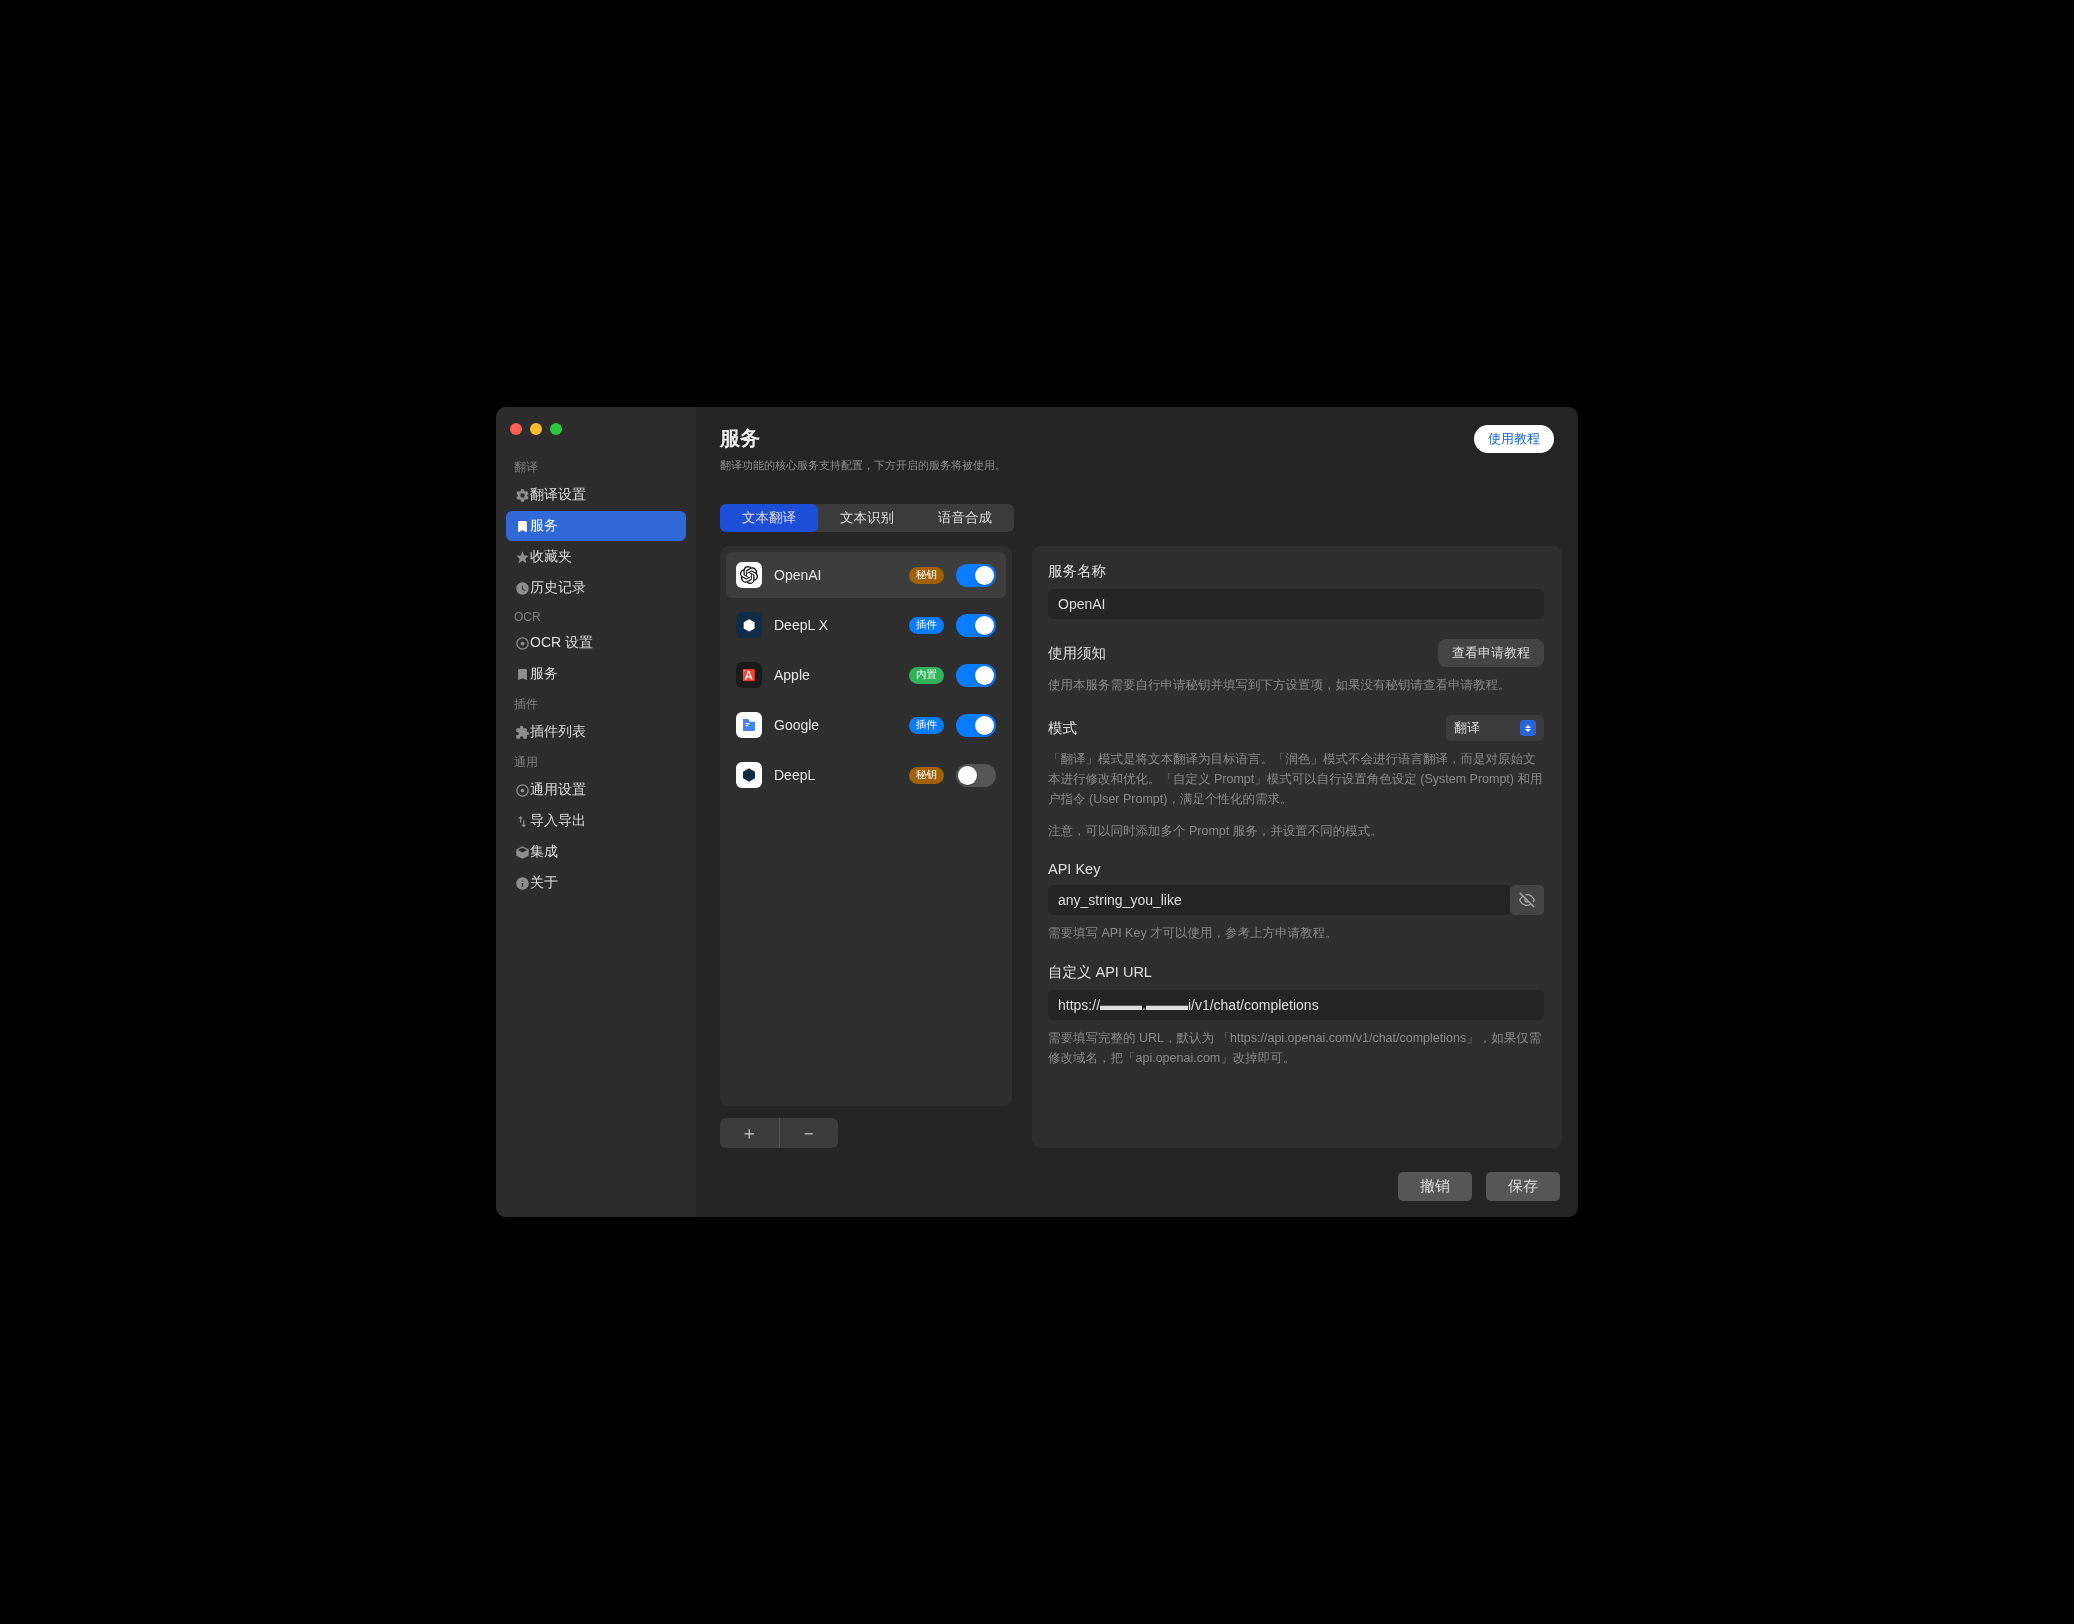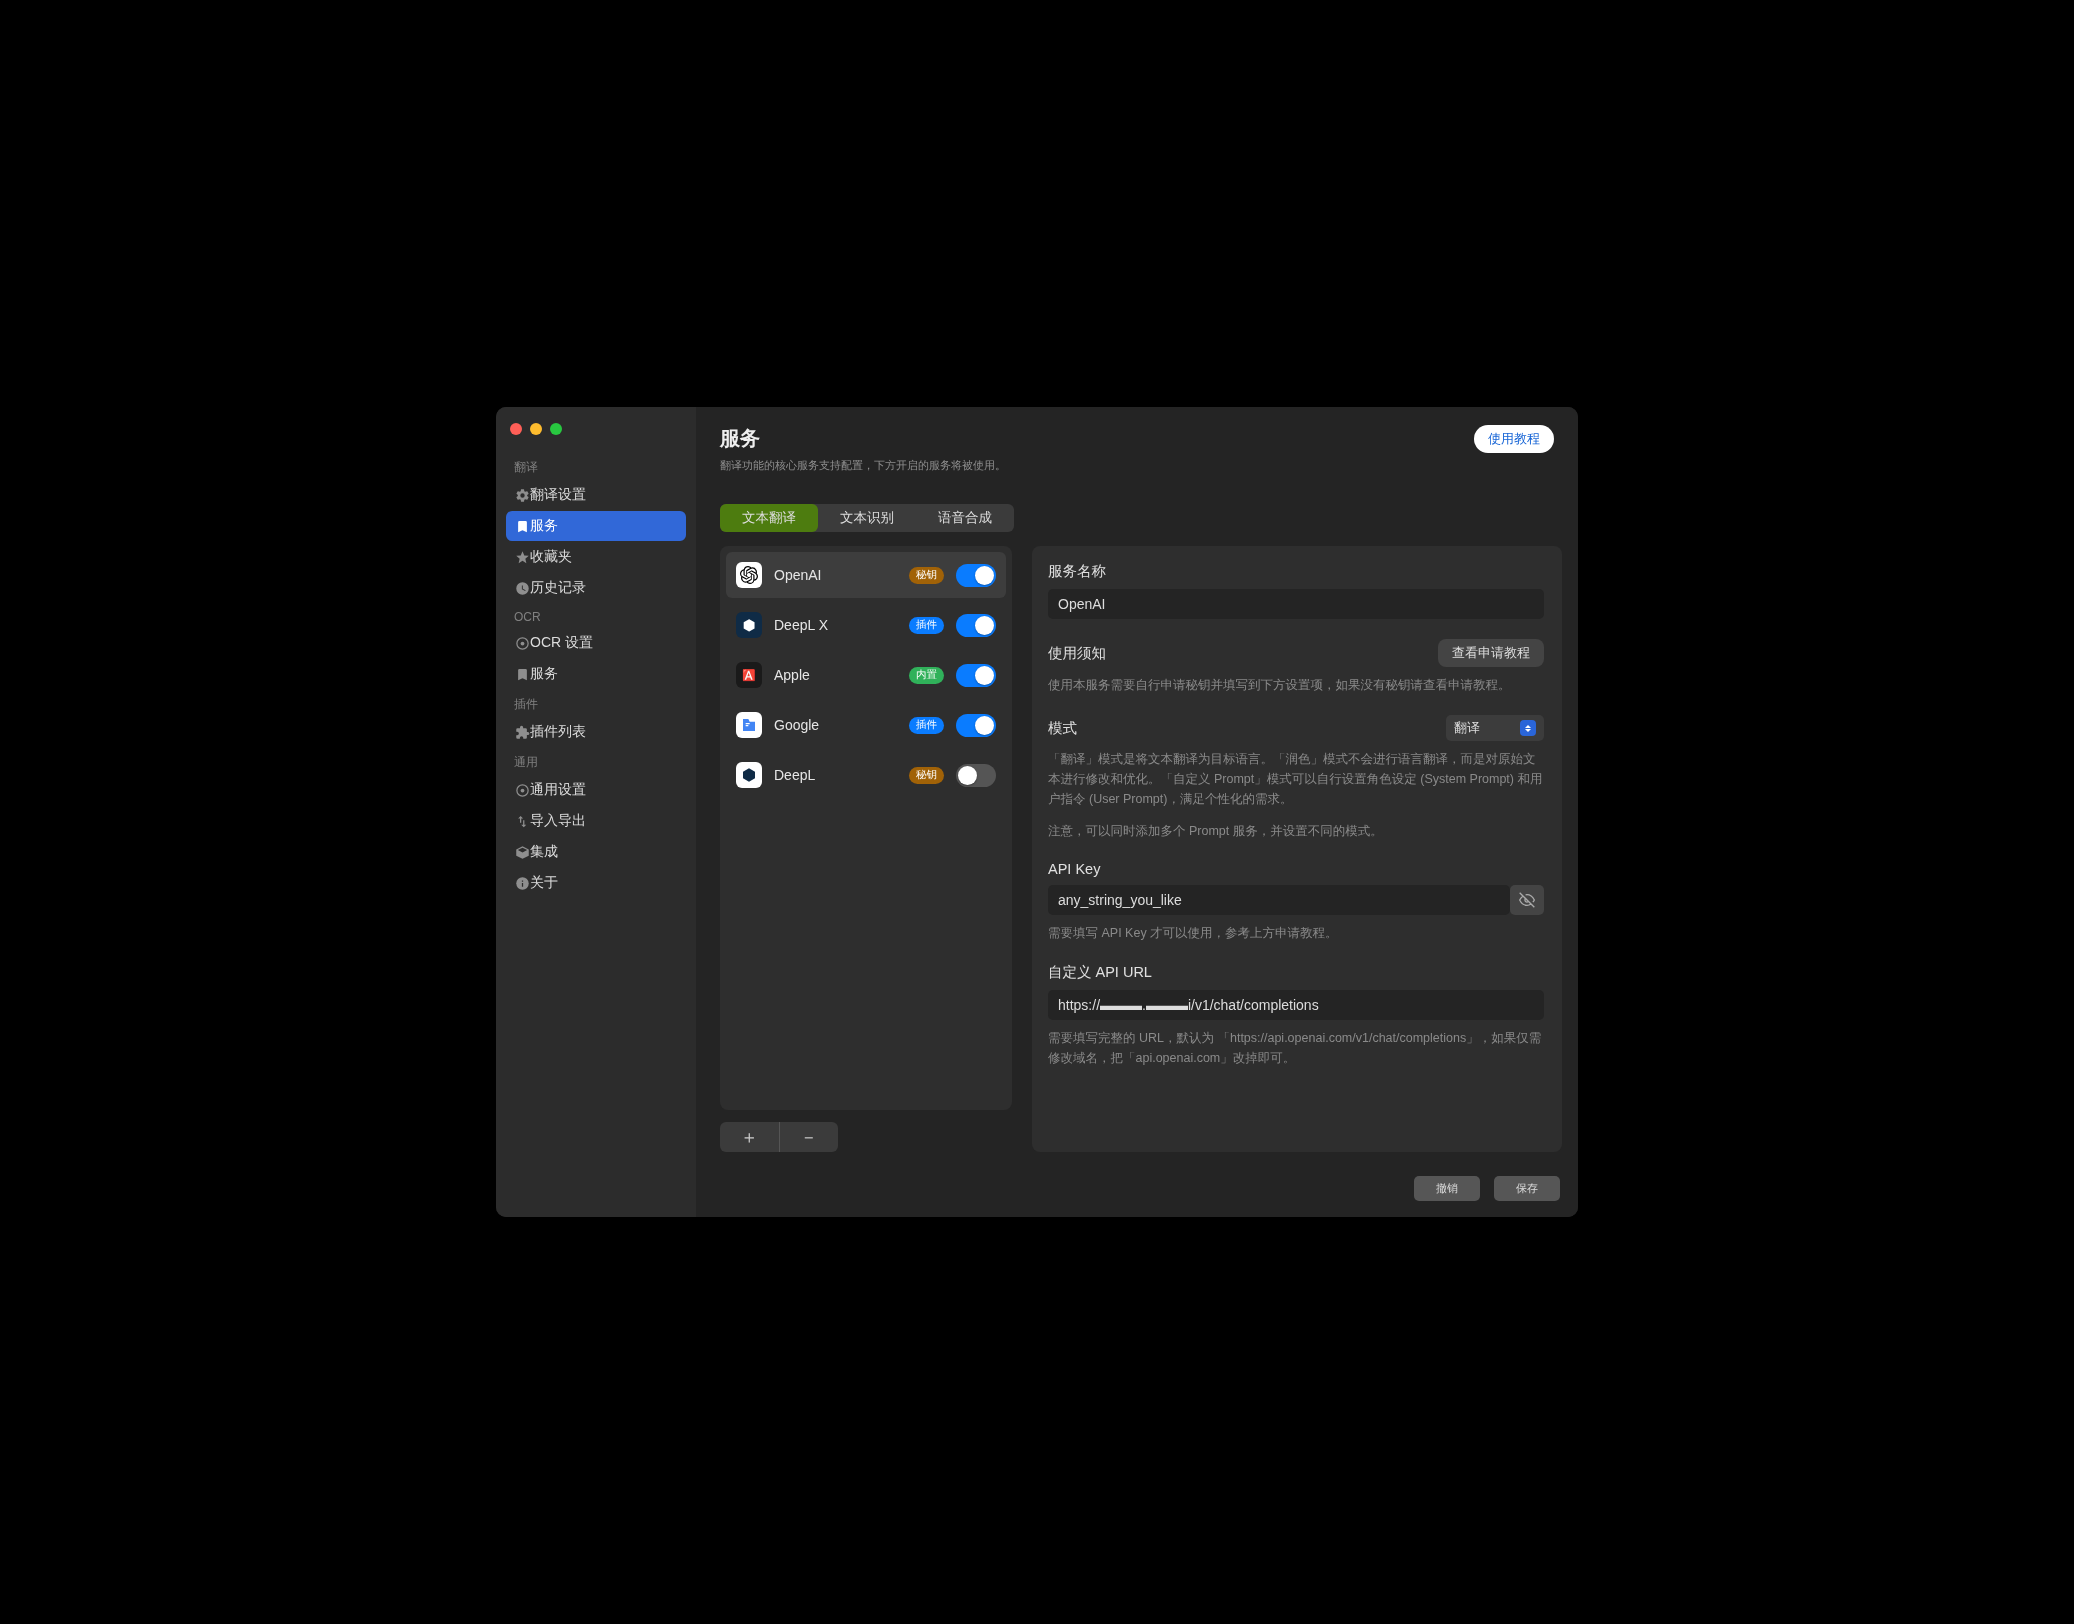--- a/index.html
+++ b/index.html
@@ -65,21 +65,21 @@
 .tabs {
   display: flex; gap: 0;
   background: #3b3b3b; border-radius: 6px;
   width: fit-content; margin: 16px 0 14px 24px;
   padding: 0;
 }
 .tab {
   padding: 5px 22px; font-size: 13.5px; color: #ddd;
   border-radius: 6px; cursor: default;
 }
-.tab.active { background: #4d7c0f; }
+.tab.active { background: #1d4ed8; }
 .body {
   flex: 1; display: flex; gap: 20px; padding: 0 16px 14px 24px;
   min-height: 0;
 }
 .services {
   width: 292px; flex-shrink: 0; display: flex; flex-direction: column;
 }
 .service-list {
   background: #2e2e2e; border-radius: 8px; flex: 1;
   padding: 6px; overflow: auto;
@@ -165,21 +165,21 @@
 .input-with-btn .field-input { flex: 1; }
 .eye-btn {
   width: 34px; background: #444; border: none; border-radius: 5px;
   color: #aaa; display: flex; align-items: center; justify-content: center;
 }
 .footer {
   padding: 10px 18px 16px; display: flex; justify-content: flex-end; gap: 14px;
 }
 .footer button {
   background: #565656; color: #ddd; border: none;
-  padding: 5px 22px; border-radius: 5px; font-size: 11px;
+  padding: 5px 22px; border-radius: 5px; font-size: 15px;
 }
 svg { display: block; }
 </style>
 </head>
 <body>
 
 <div class="window">
   <div class="sidebar">
     <div class="traffic">
       <span class="t-red"></span>

